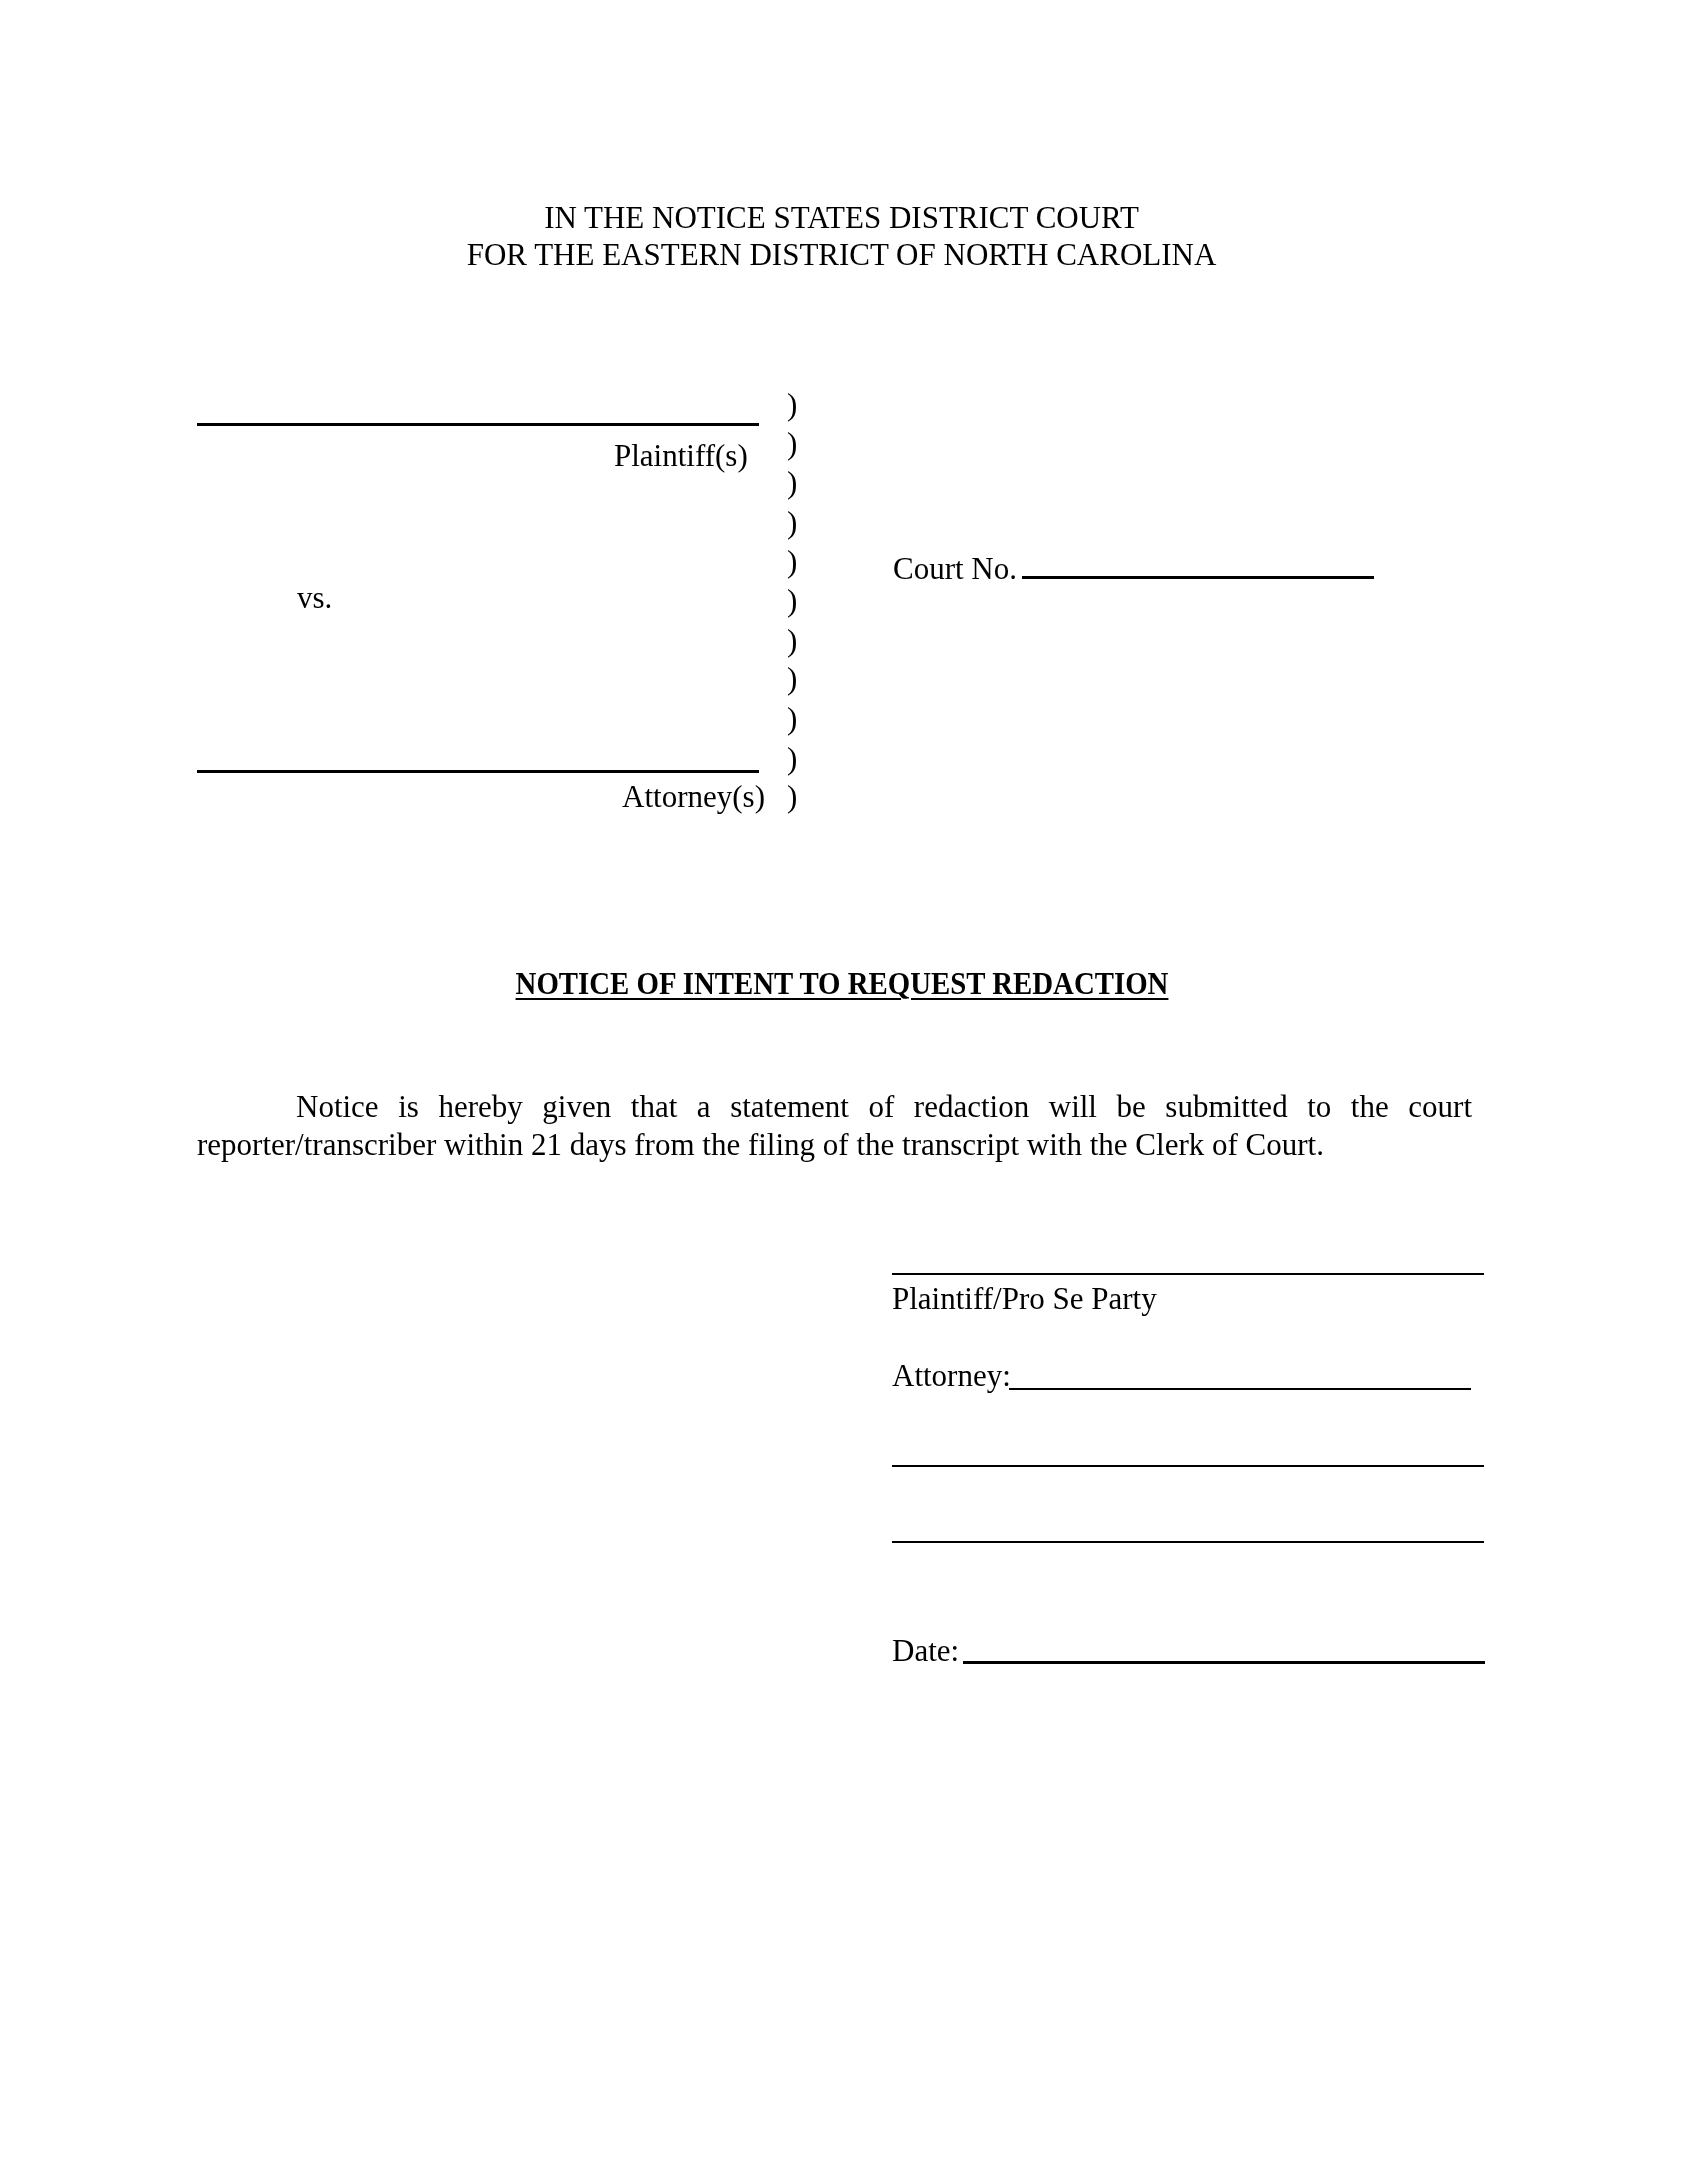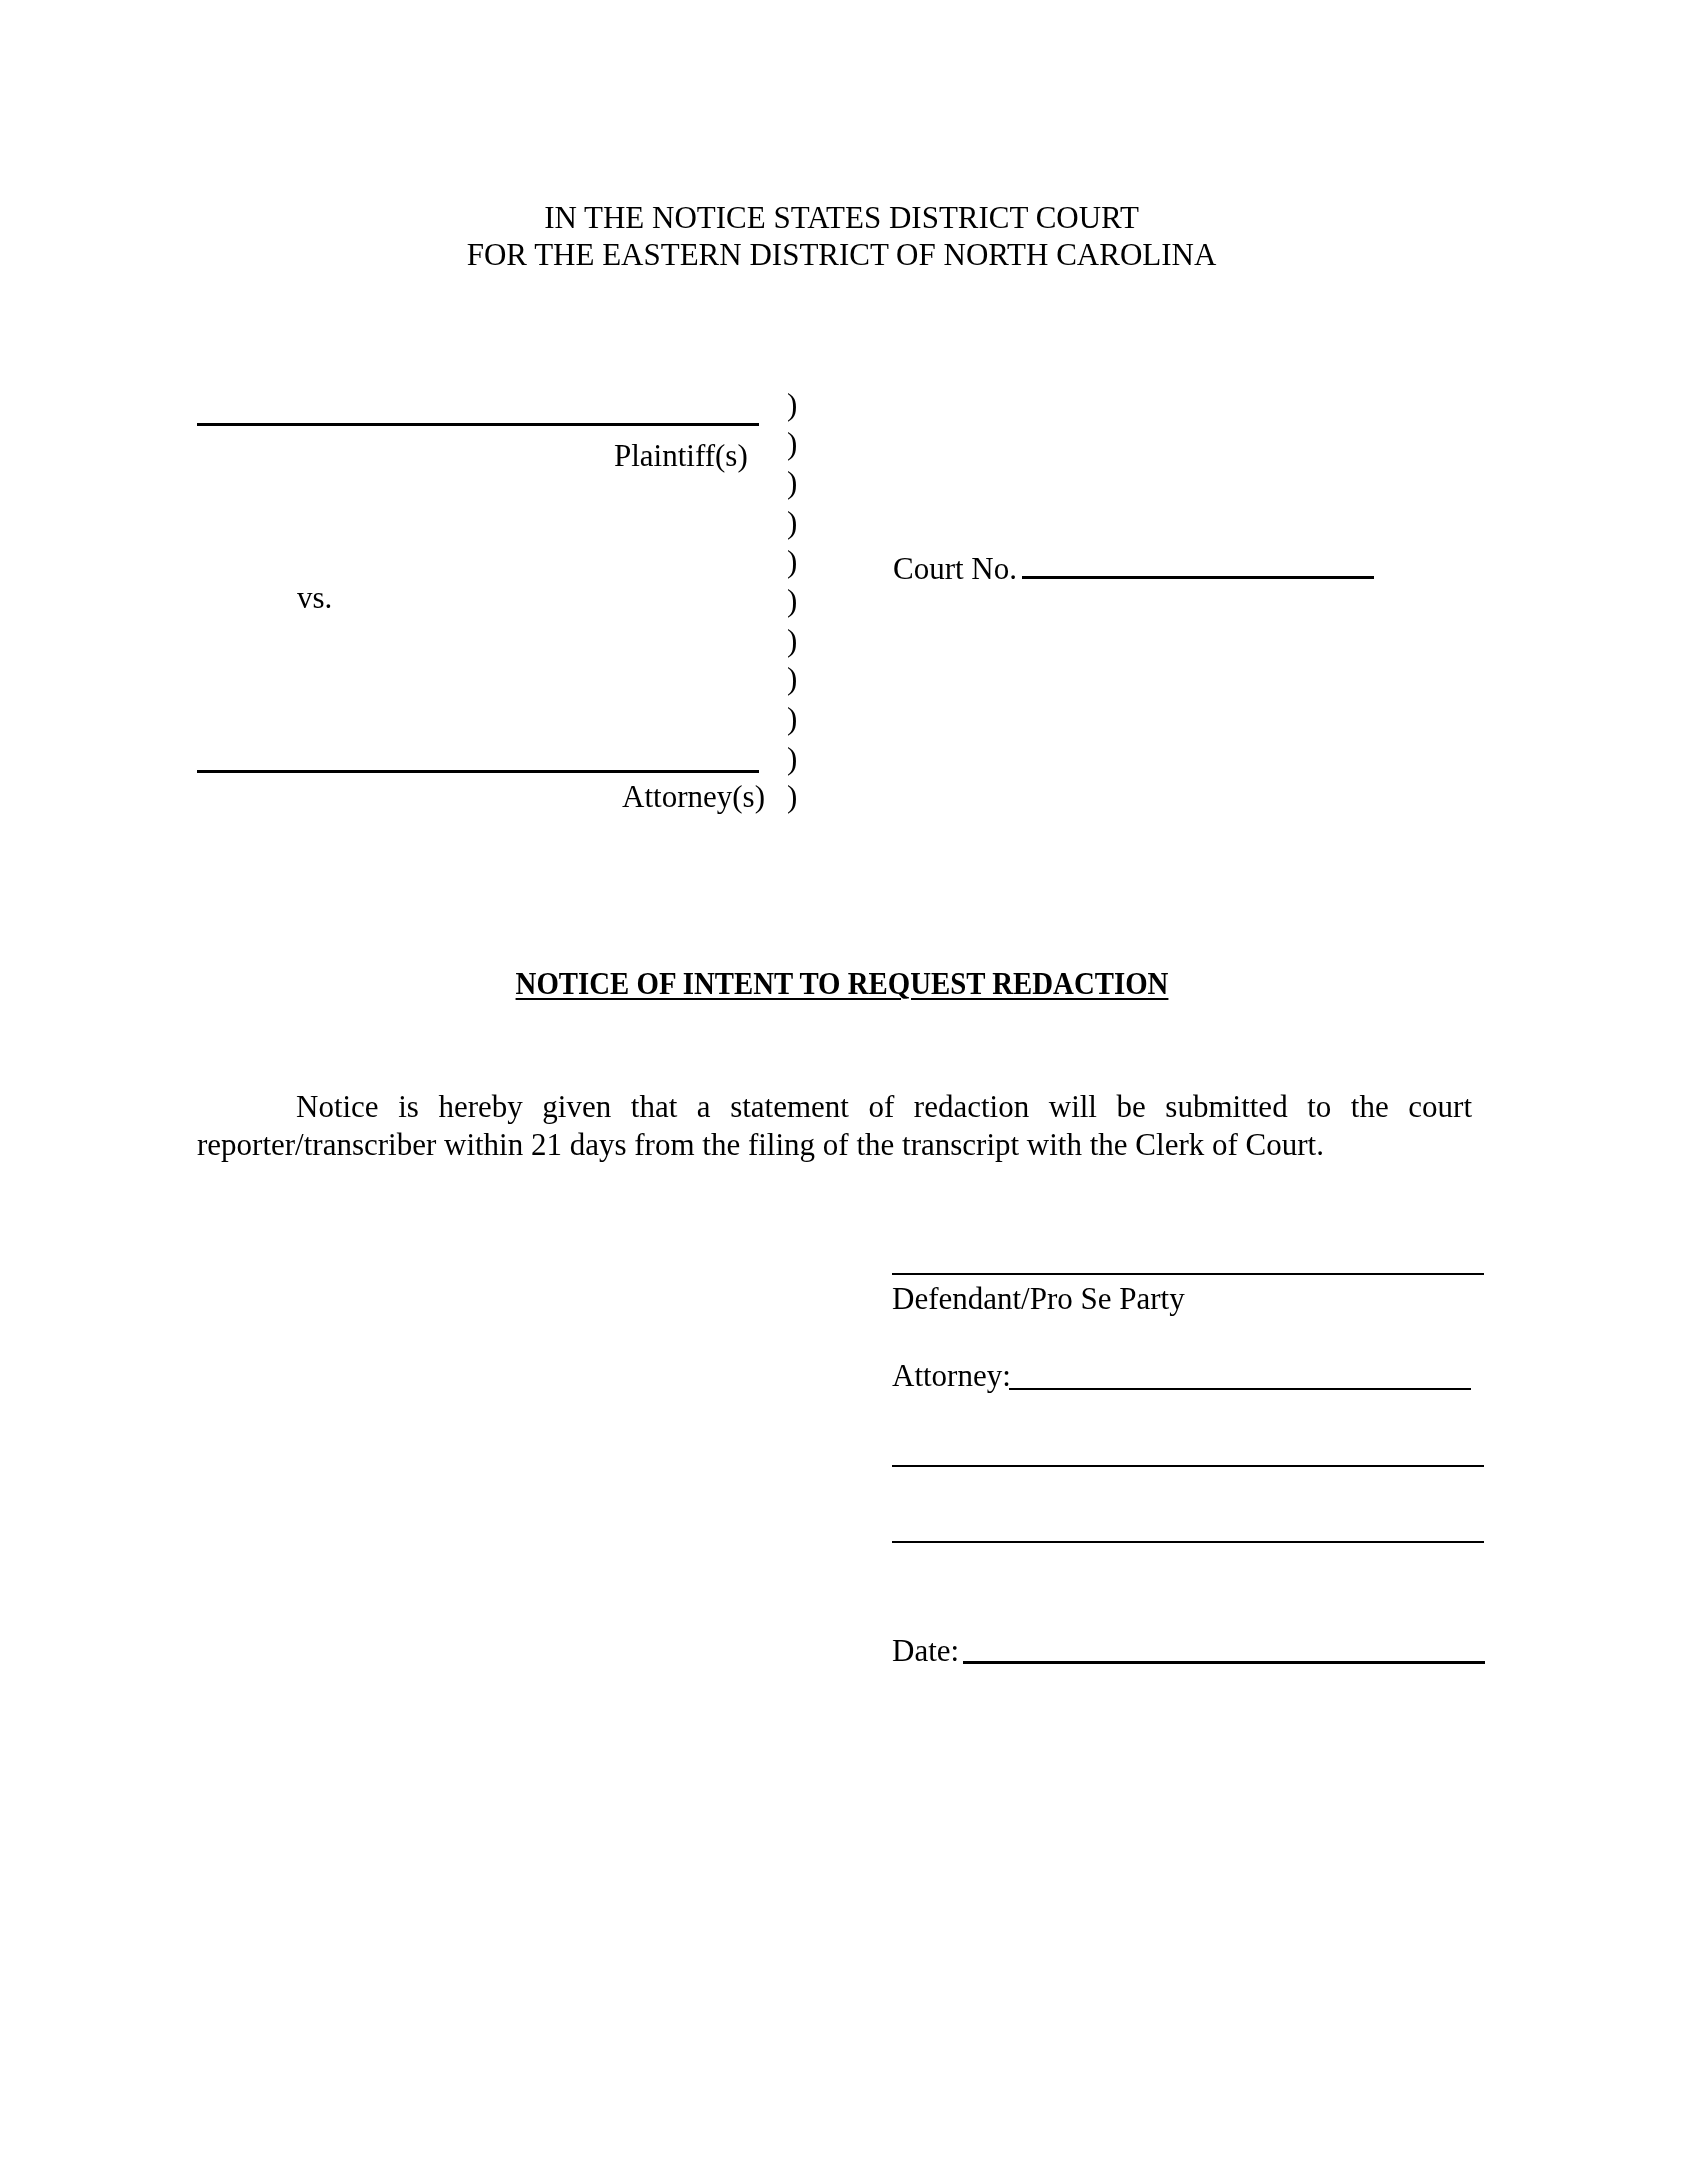--- a/index.html
+++ b/index.html
@@ -56,21 +56,21 @@
 </div>
 
 <div class="title">
   <span>NOTICE OF INTENT TO REQUEST REDACTION</span>
 </div>
 
 <div class="para">Notice is hereby given that a statement of redaction will be submitted to the court reporter/transcriber within 21 days from the filing of the transcript with the Clerk of Court.</div>
 
 <div>
   <div class="field-line" style="left:892px; top:1273px; width:592px;"></div>
-  <div class="abs t" style="left:892px; top:1283px;">Defendant/Pro Se Party</div>
+  <div class="abs t" style="left:892px; top:1283px;">Plaintiff/Pro Se Party</div>
 
   <div class="abs t" style="left:892px; top:1360px;">Attorney:</div>
   <div class="field-line" style="left:1009px; top:1388px; width:462px;"></div>
   <div class="field-line" style="left:892px; top:1465px; width:592px;"></div>
   <div class="field-line" style="left:892px; top:1541px; width:592px;"></div>
 
   <div class="abs t" style="left:892px; top:1635px;">Date:</div>
   <div class="field-line thick" style="left:963px; top:1661px; width:522px;"></div>
 </div>
 

